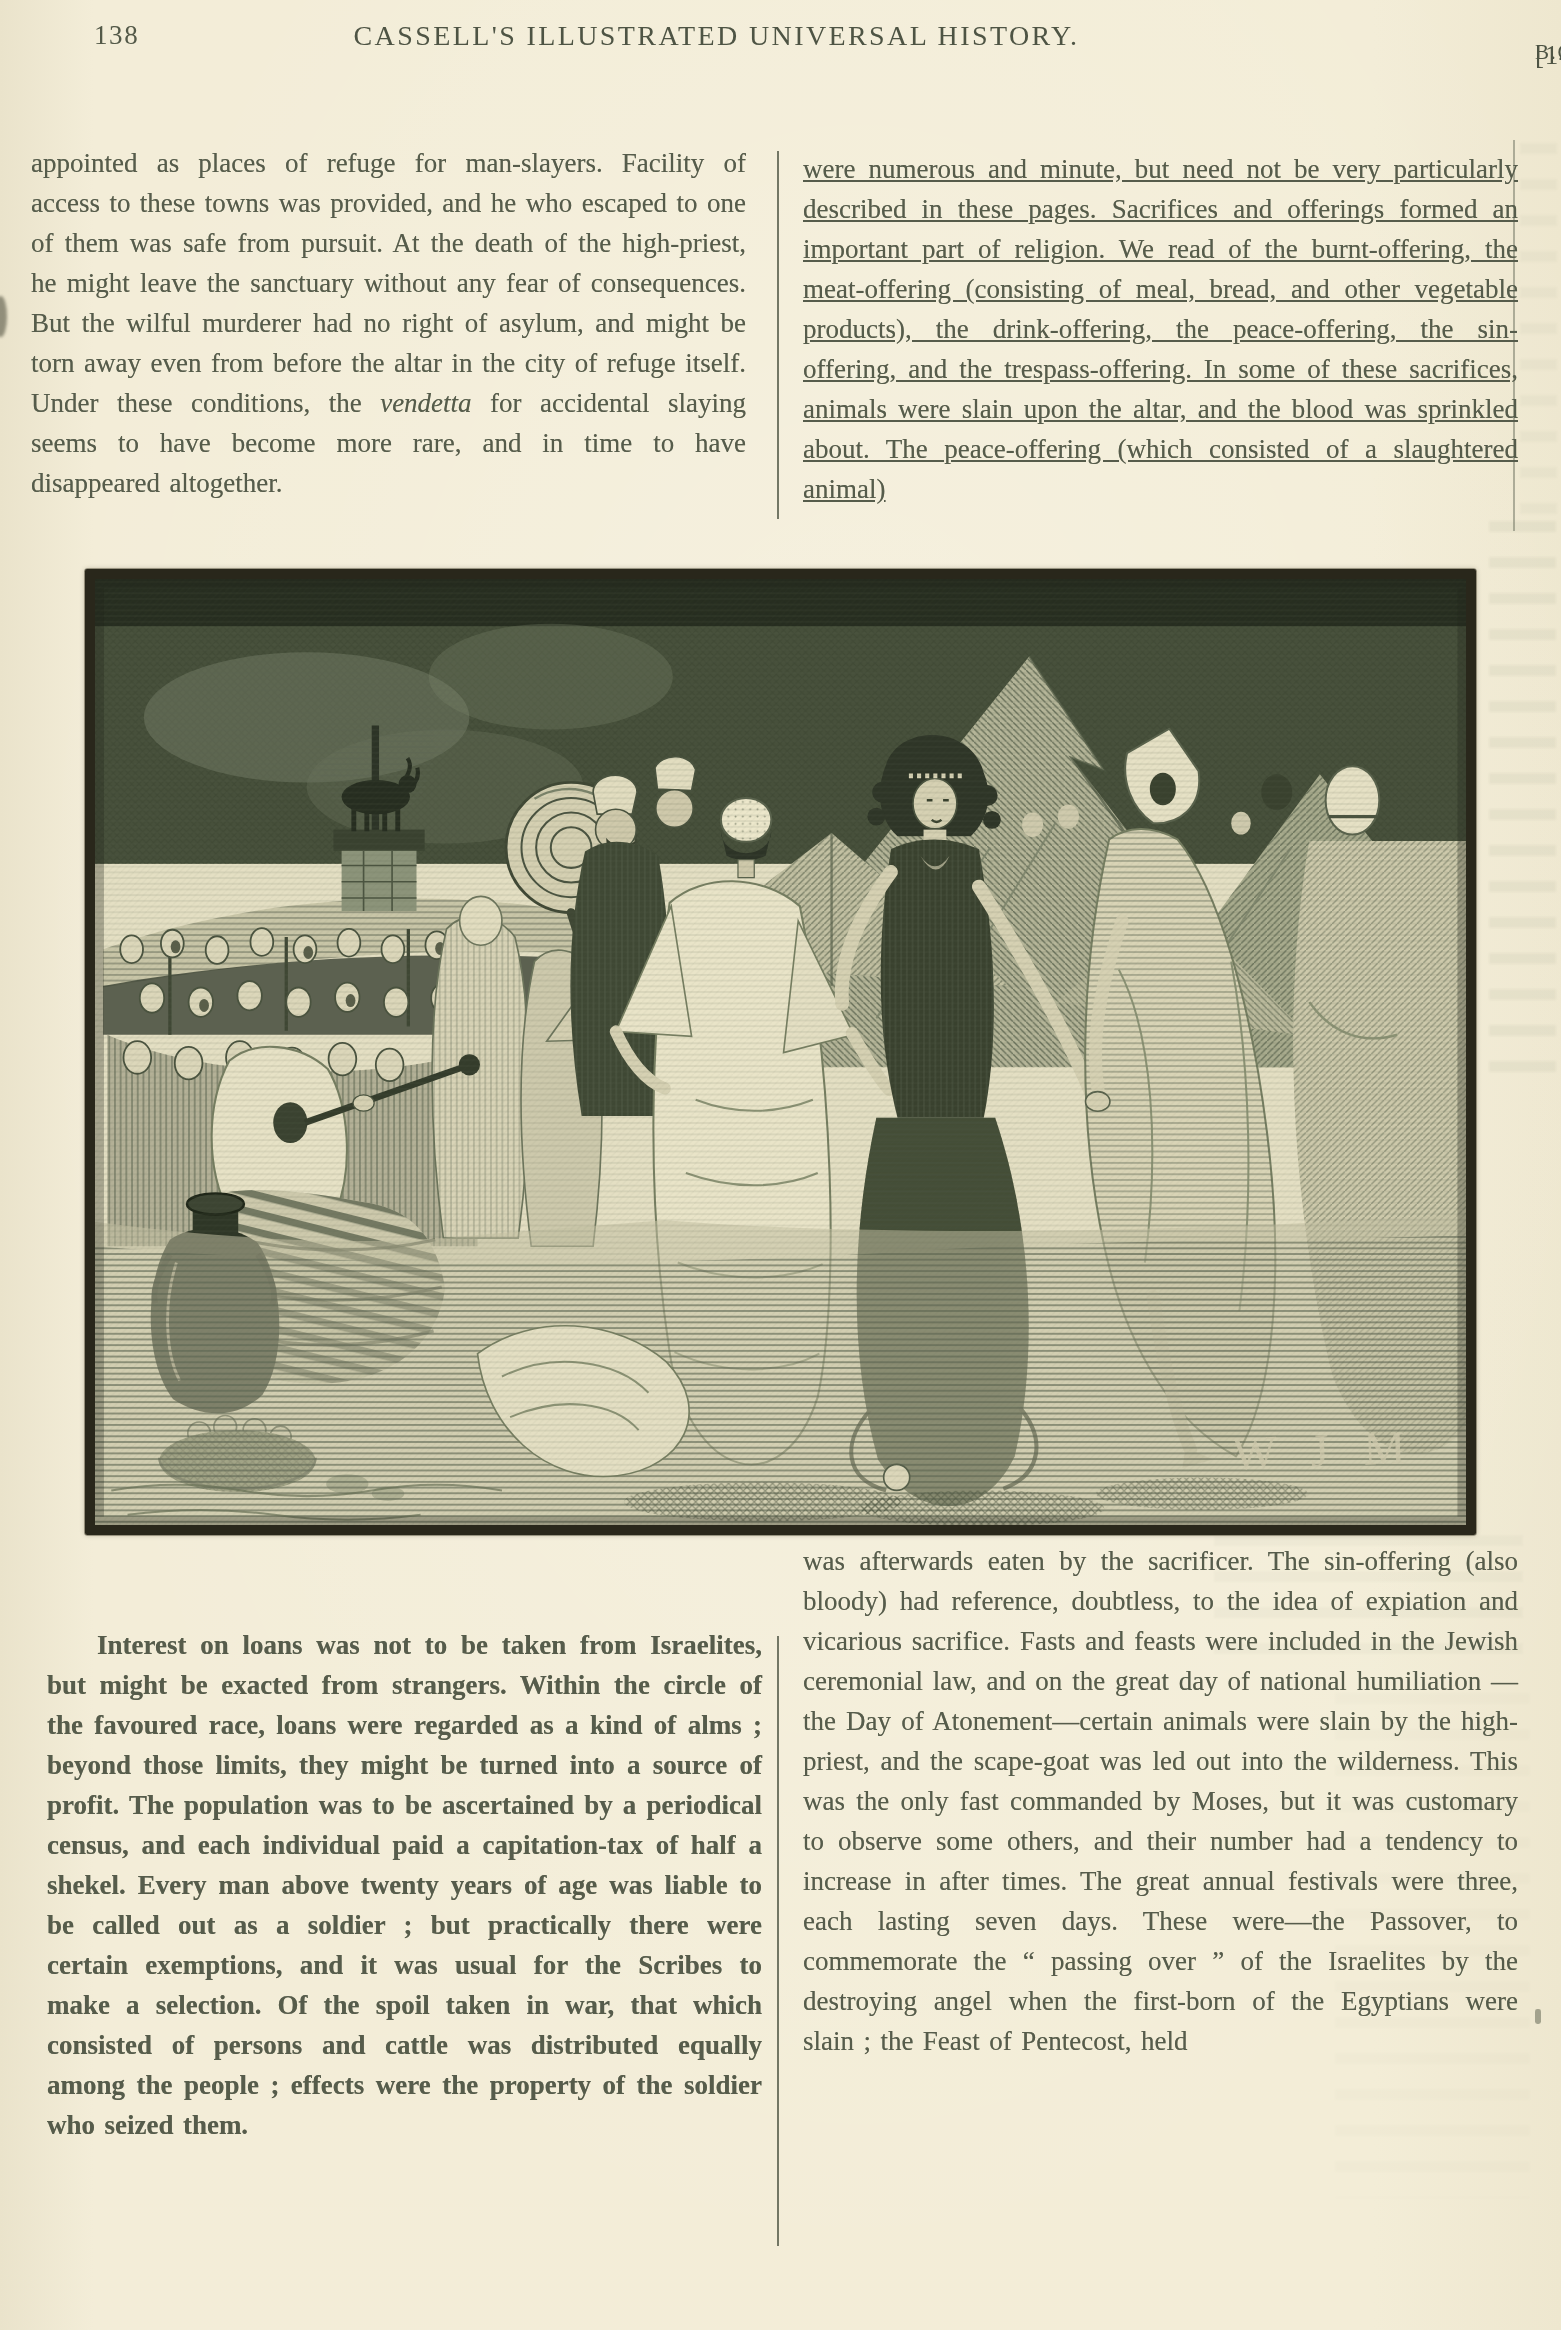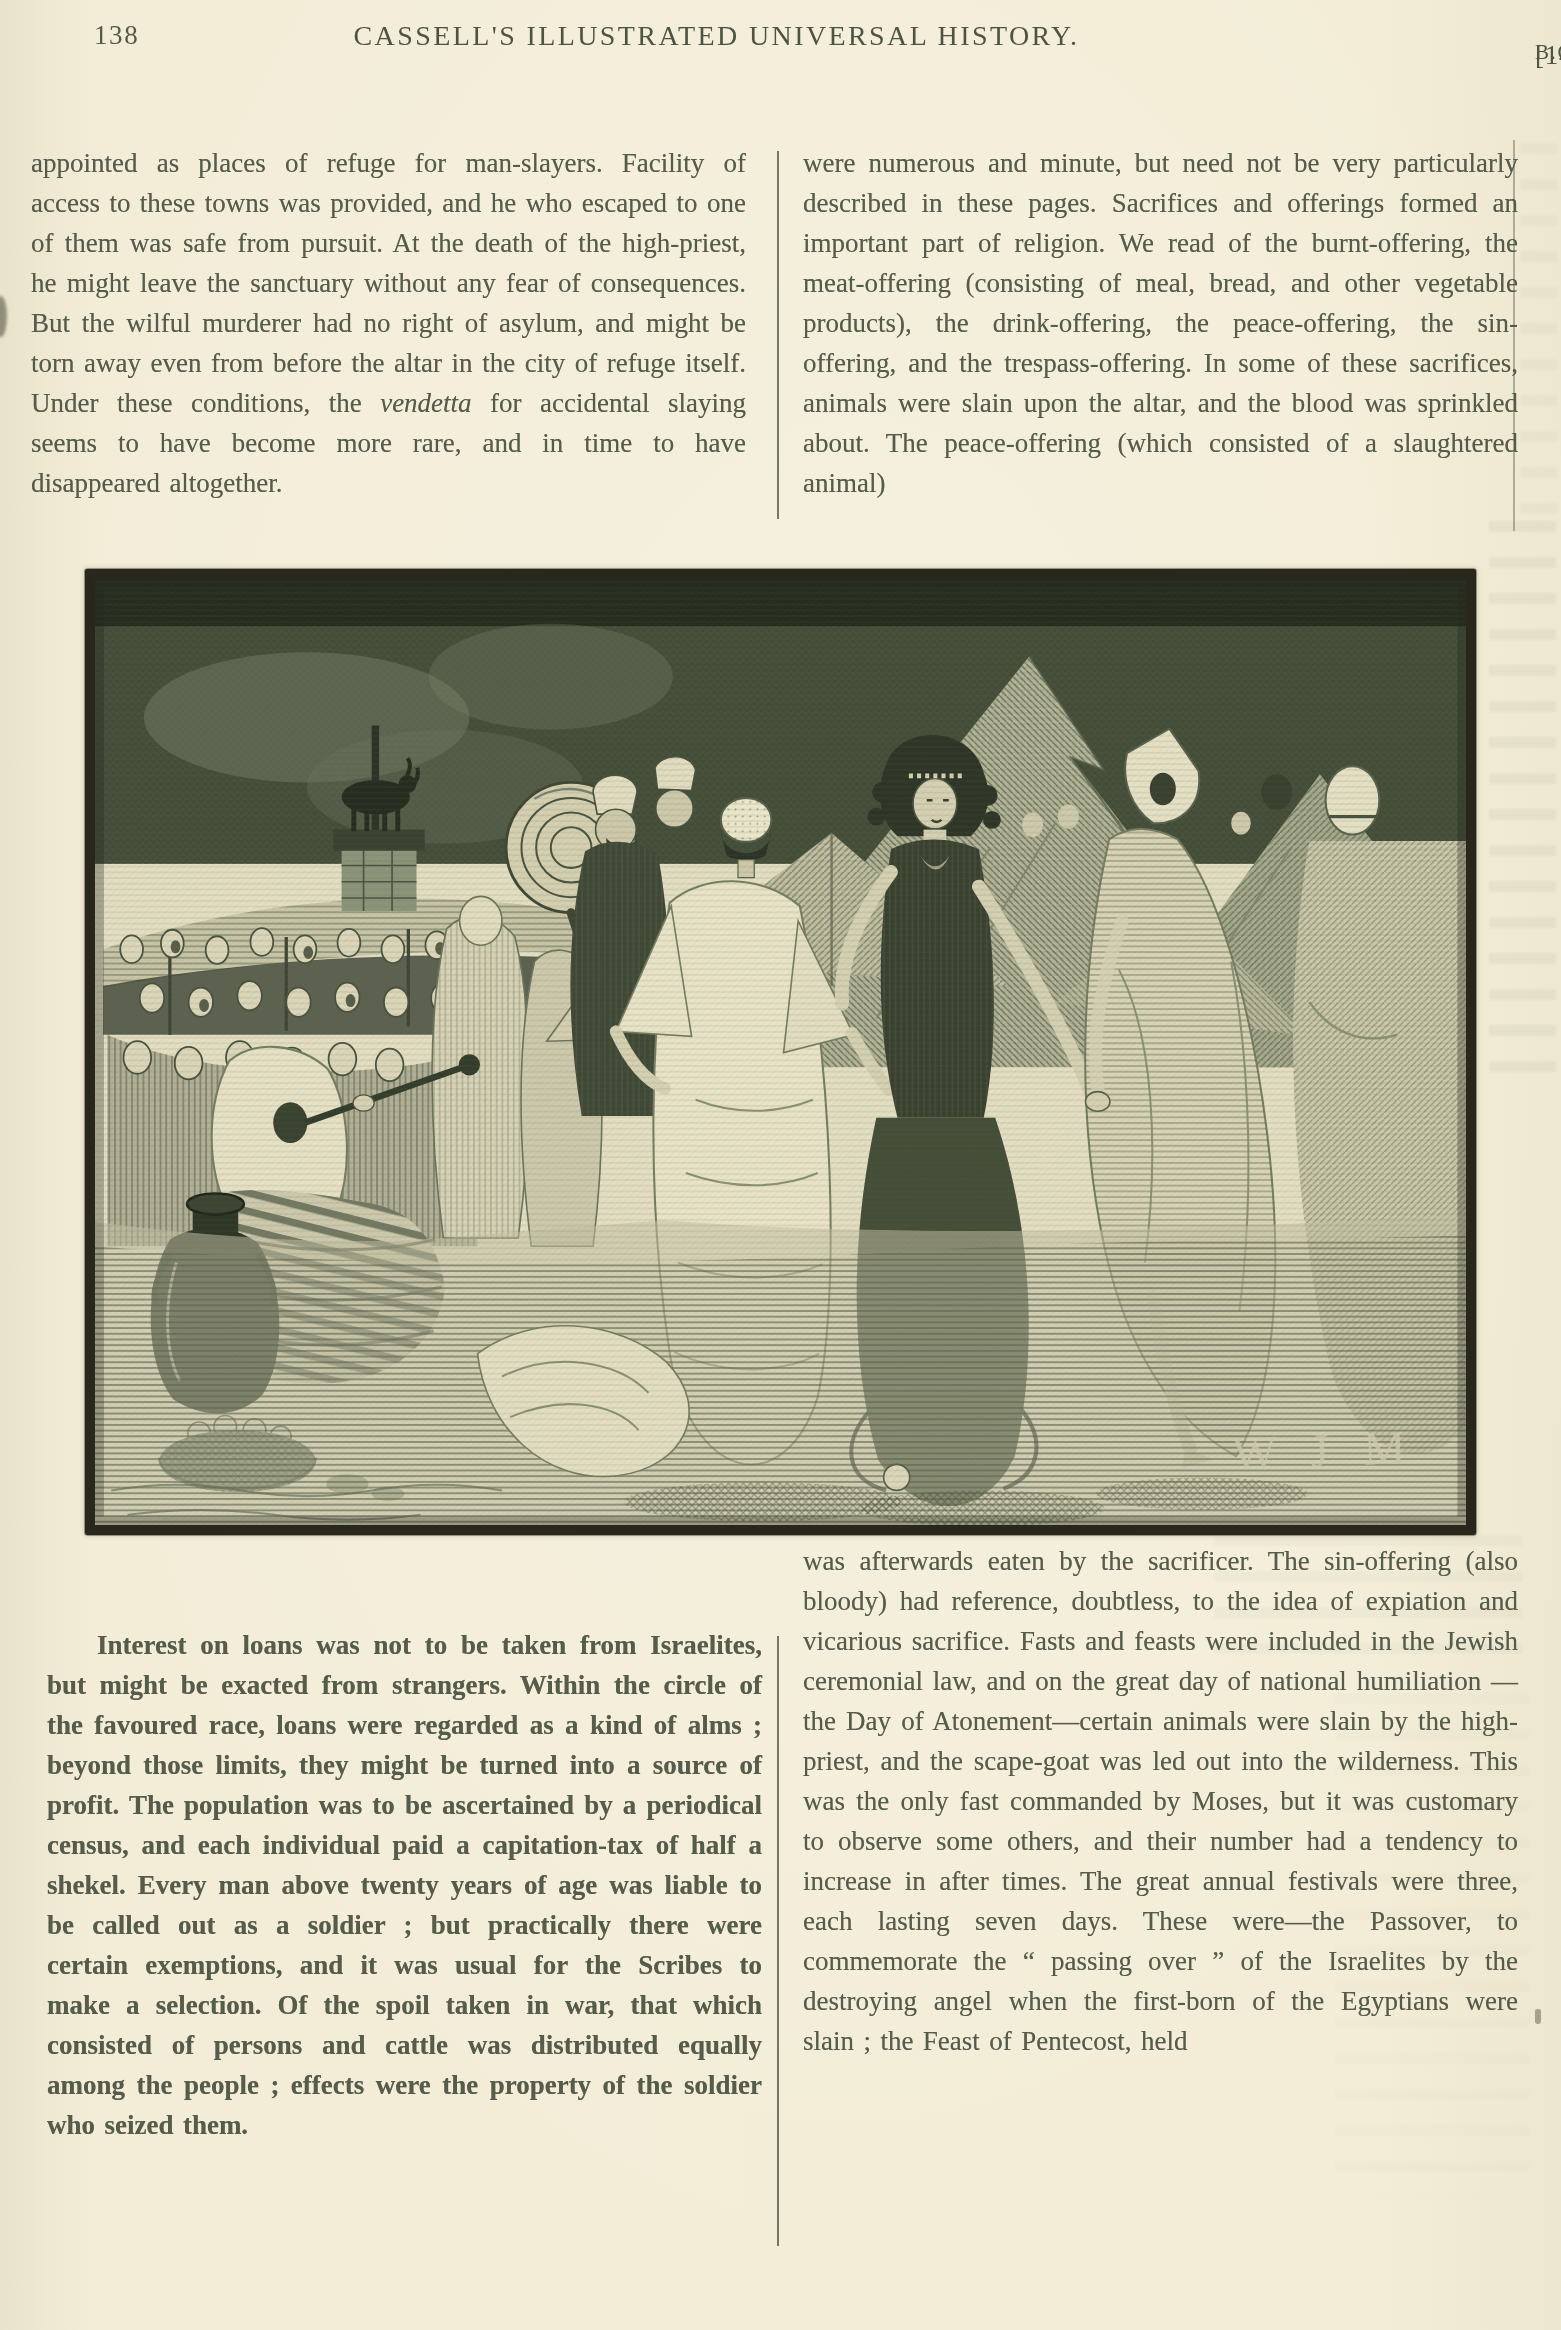--- a/index.html
+++ b/index.html
@@ -19,21 +19,21 @@
   .pagedate{right:50px;font-size:27px;letter-spacing:0.8px;color:#4e5444;}
   .pagedate .era{font-size:21px;letter-spacing:1.6px;text-align:center;}
   
   .col{position:absolute;width:715px;font-size:27px;line-height:40px;
        text-align:justify;word-spacing:.10em;color:#565c4b;
        text-shadow:0 0 0.6px rgba(86,92,75,.55);}
   .col p{margin:0;}
   .col p + p{margin-top:0;}
   .col p.indent{text-indent:50px;font-weight:bold;}
   #top-left{left:31px;top:143px;}
-  #top-right{left:803px;top:143px;}
+  #top-right{left:803px;top:149px;text-decoration:underline;}
   #bottom-left{left:47px;top:1625px;}
   #bottom-right{left:803px;top:1541px;}
   .rule{position:absolute;left:777px;width:1.6px;background:#5c6150;opacity:.85;}
   .rule-top{top:151px;height:368px;}
   .rule-bottom{top:1636px;height:610px;}
   .edge-line{position:absolute;left:1513px;top:140px;width:1.6px;height:391px;background:#5c6150;opacity:.45;}
   
   .engraving{
     position:absolute;left:85px;top:569px;width:1391px;height:966px;margin:0;
     background:#29271b;padding:9.8px;box-sizing:border-box;border-radius:2.4px;

